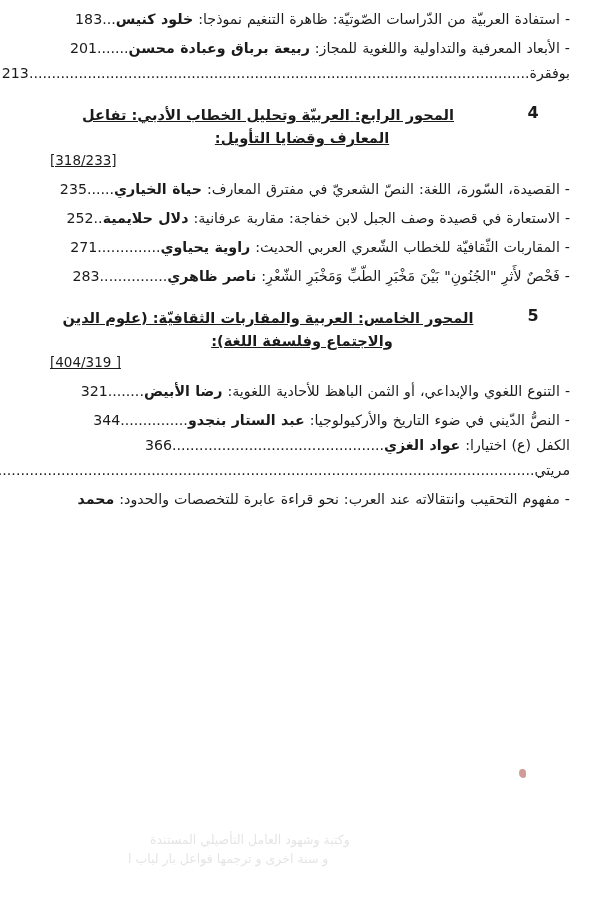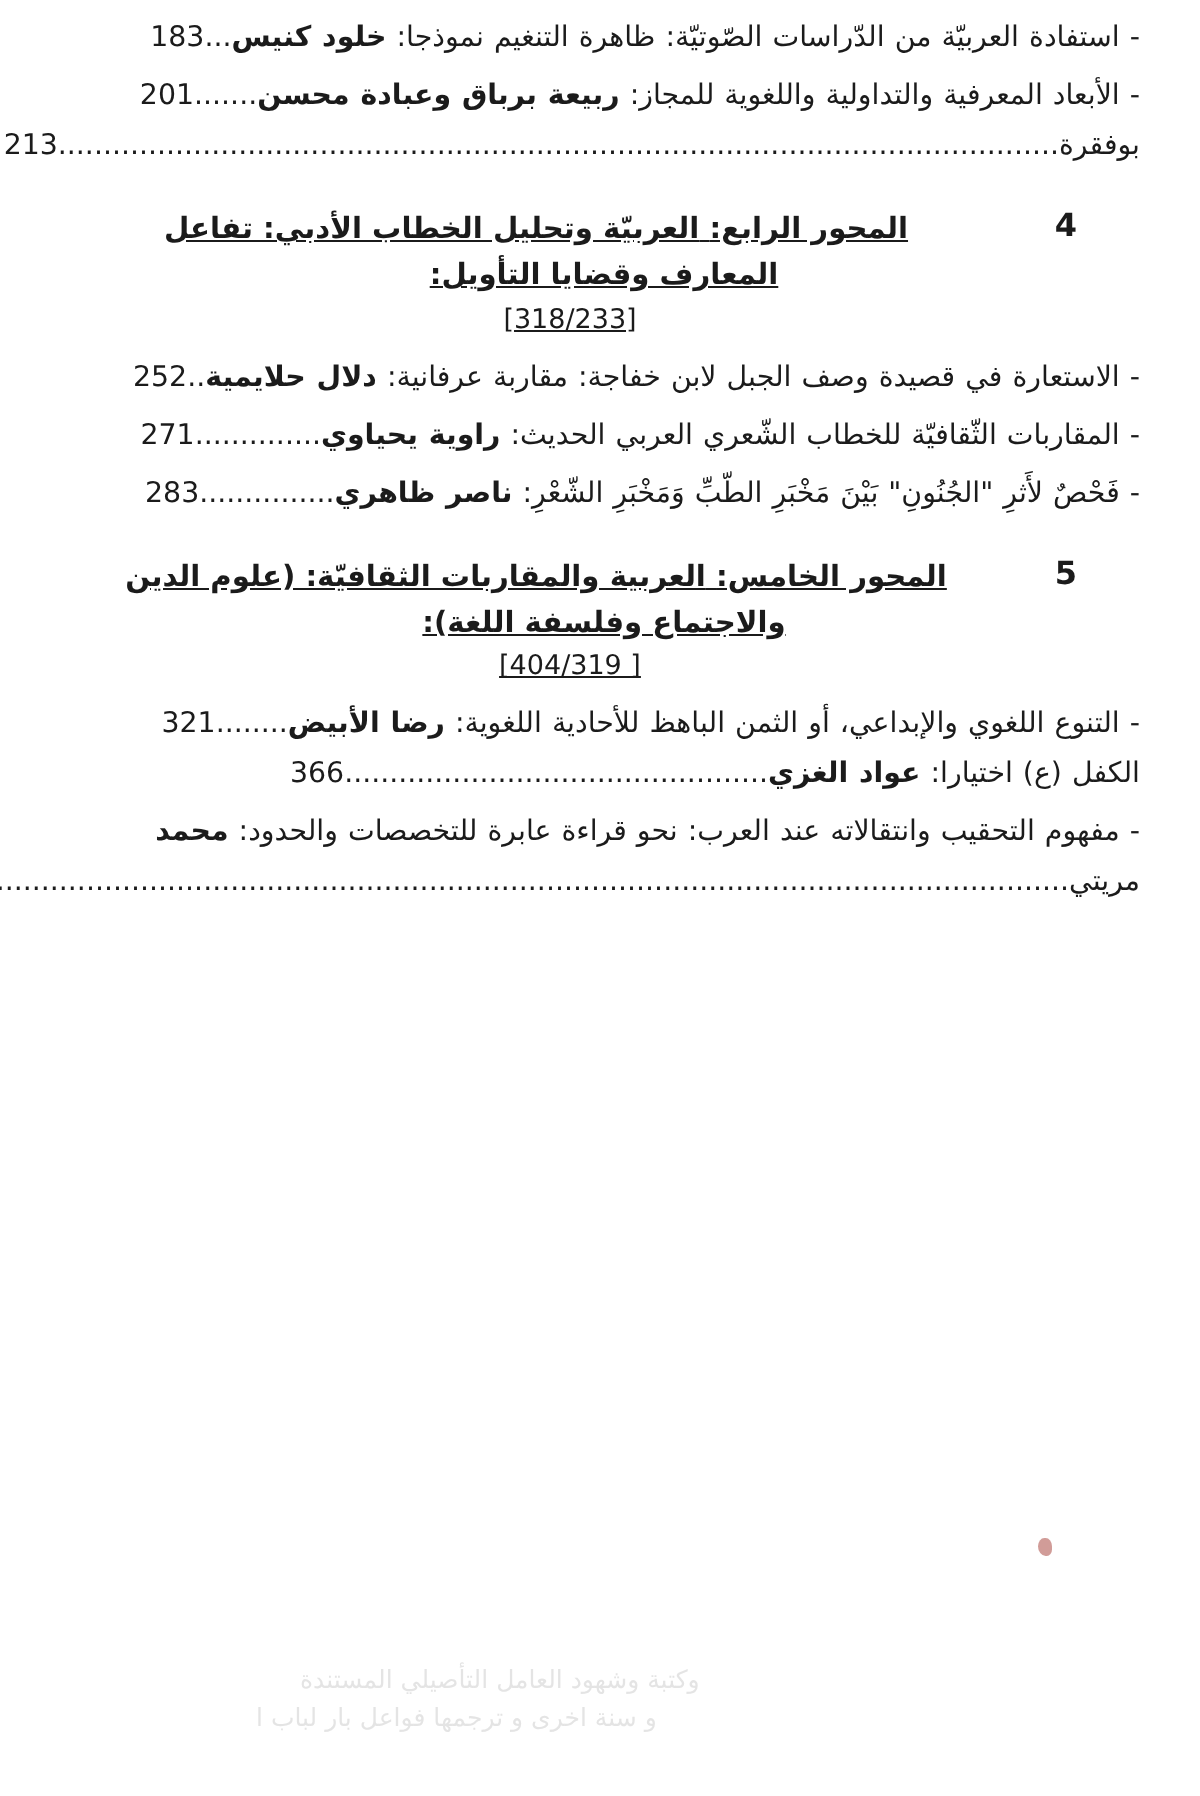--- a/index.html
+++ b/index.html
@@ -56,21 +56,21 @@
   }
   .section-line {
     font-size: 14.6px;
     font-weight: bold;
     line-height: 1.6;
     text-align: center;
     padding: 0 34px;
   }
   .section-range {
     display: block;
-    text-align: center;
+    text-align: left;
     font-size: 13.5px;
     font-weight: normal;
     margin-top: 2px;
     direction: ltr;
   }
   .section-label {
     font-weight: bold;
   }
   .numcol {
     display: inline-block;
@@ -123,44 +123,50 @@
 
     <div class="entry indent-cont">
       <span class="lead">بوفقرة</span><span class="dots">...............................................................................................................</span><span class="page-num">213</span>
     </div>
 
     <div class="section">
       <span class="numcol">4</span><span class="sec-body"><span class="section-line"><span class="section-label">المحور الرابع:</span> <span class="section-label">العربيّة وتحليل الخطاب الأدبي: تفاعل المعارف وقضايا التأويل:</span></span><span class="section-range">[318/233]</span></span>
     </div>
 
     <div class="entry">
+      <span class="lead">- القصيدة، السّورة، اللغة: النصّ الشعريّ في مفترق المعارف: </span><span class="author">حياة الخياري</span><span class="dots">......</span><span class="page-num">235</span>
+    </div>
+    <div class="entry">
       <span class="lead">- الاستعارة في قصيدة وصف الجبل لابن خفاجة: مقاربة عرفانية: </span><span class="author">دلال حلايمية</span><span class="dots">..</span><span class="page-num">252</span>
     </div>
     <div class="entry">
       <span class="lead">- المقاربات الثّقافيّة للخطاب الشّعري العربي الحديث: </span><span class="author">راوية يحياوي</span><span class="dots">..............</span><span class="page-num">271</span>
     </div>
     <div class="entry">
       <span class="lead">- فَحْصٌ لأَثرِ "الجُنُونِ" بَيْنَ مَخْبَرِ الطّبِّ وَمَخْبَرِ الشّعْرِ: </span><span class="author">ناصر ظاهري</span><span class="dots">...............</span><span class="page-num">283</span>
     </div>
 
     <div class="section">
       <span class="numcol">5</span><span class="sec-body"><span class="section-line"><span class="section-label">المحور الخامس:</span> <span class="section-label">العربية والمقاربات الثقافيّة: (علوم الدين والاجتماع وفلسفة اللغة):</span></span><span class="section-range">[404/319 ]</span></span>
     </div>
 
     <div class="entry">
       <span class="lead">- التنوع اللغوي والإبداعي، أو الثمن الباهظ للأحادية اللغوية: </span><span class="author">رضا الأبيض</span><span class="dots">........</span><span class="page-num">321</span>
     </div>
+    <div class="entry">
+      <span class="lead">- النصُّ الدّيني في ضوء التاريخ والأركيولوجيا: </span><span class="author">عبد الستار بنجدو</span><span class="dots">...............</span><span class="page-num">344</span>
+    </div>
     <div class="entry indent-cont">
       <span class="lead">الكفل (ع) اختيارا: </span><span class="author">عواد الغزي</span><span class="dots">...............................................</span><span class="page-num">366</span>
     </div>
+    <div class="entry indent-cont">
+      <span class="lead">مريتي</span><span class="dots">.......................................................................................................................</span>
+    </div>
     <div class="entry">
       <span class="lead">- مفهوم التحقيب وانتقالاته عند العرب: نحو قراءة عابرة للتخصصات والحدود: </span><span class="author">محمد</span>
-    </div>
-    <div class="entry indent-cont">
-      <span class="lead">مريتي</span><span class="dots">.......................................................................................................................</span>
     </div>
 
   </div>
 
   <div class="smudge1"></div>
   <div class="ghost ghost1">وكتبة وشهود  العامل التأصيلي المستندة</div>
   <div class="ghost ghost2">و سنة اخرى و ترجمها فواعل بار لباب ا</div>
 </div>
 
 </body></html>

